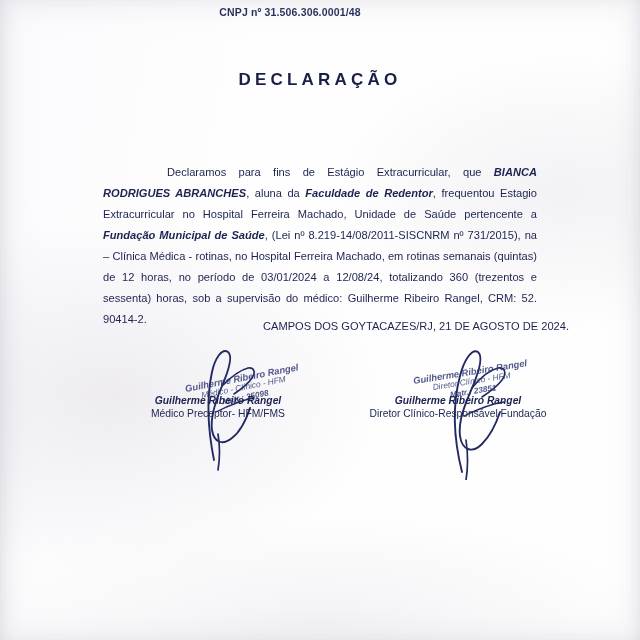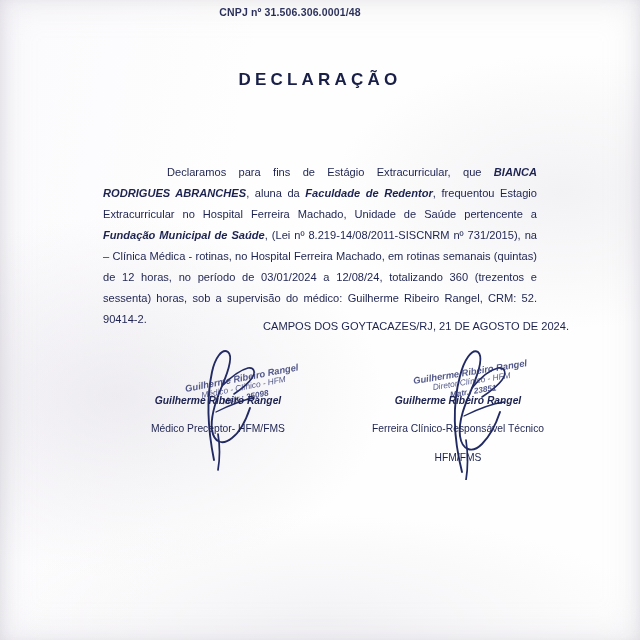--- a/index.html
+++ b/index.html
@@ -103,21 +103,20 @@
     font-size: 10.3px;
     font-weight: bold;
     font-style: italic;
     white-space: nowrap;
     line-height: 13px;
   }
   .sig-block .sig-role {
     font-size: 10.3px;
     line-height: 13.5px;
     white-space: nowrap;
-    margin-top: 15px;
   }
 
   #sig-left  { top: 394px; left: 128px; width: 180px; }
   #sig-right { top: 394px; left: 358px; width: 200px; }
 
   
   .stamp {
     position: absolute;
     color: #2d3470;
     text-align: center;
@@ -195,18 +194,17 @@
   </svg>
 
   <div class="stamp" id="stamp-right">
     <div class="s1">Guilherme Ribeiro Rangel</div>
     <div class="s2">Diretor Clínico - HFM</div>
     <div class="s3">Matr.: 23851</div>
   </div>
 
   <div class="sig-block" id="sig-right">
     <div class="sig-name">Guilherme Ribeiro Rangel</div>
-    <div class="sig-role">Ferreira Clínico-Responsável Técnico</div>
-    <div class="sig-role">HFM/FMS</div>
+    <div class="sig-role">Diretor Clínico-Responsável Fundação</div>
   </div>
 
   <div id="edge-shade"></div>
 </div>
 
 </body></html>

